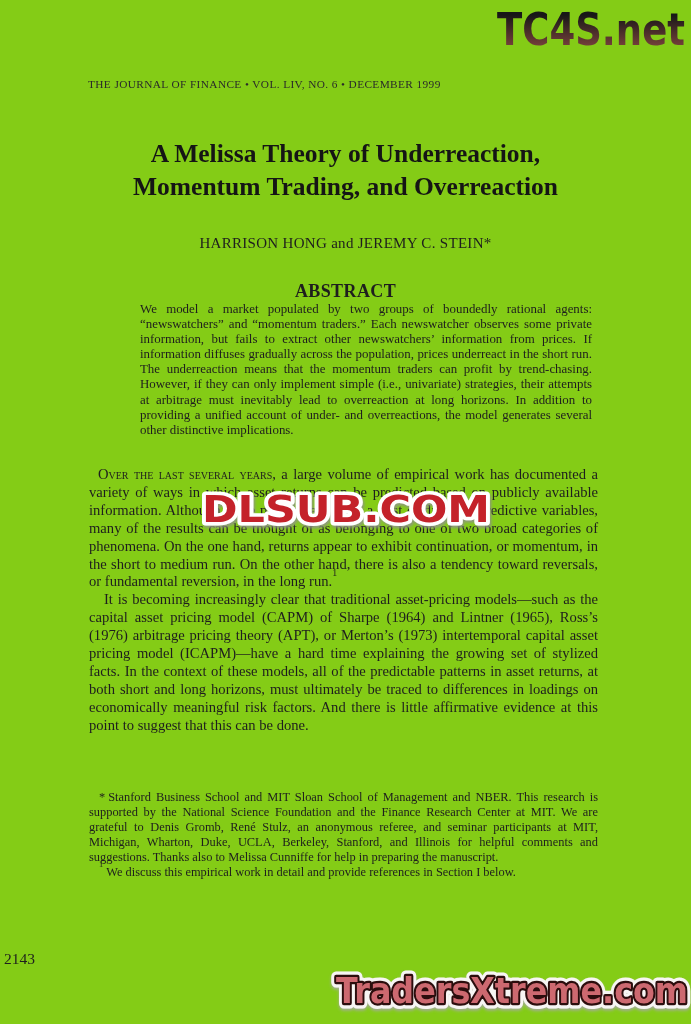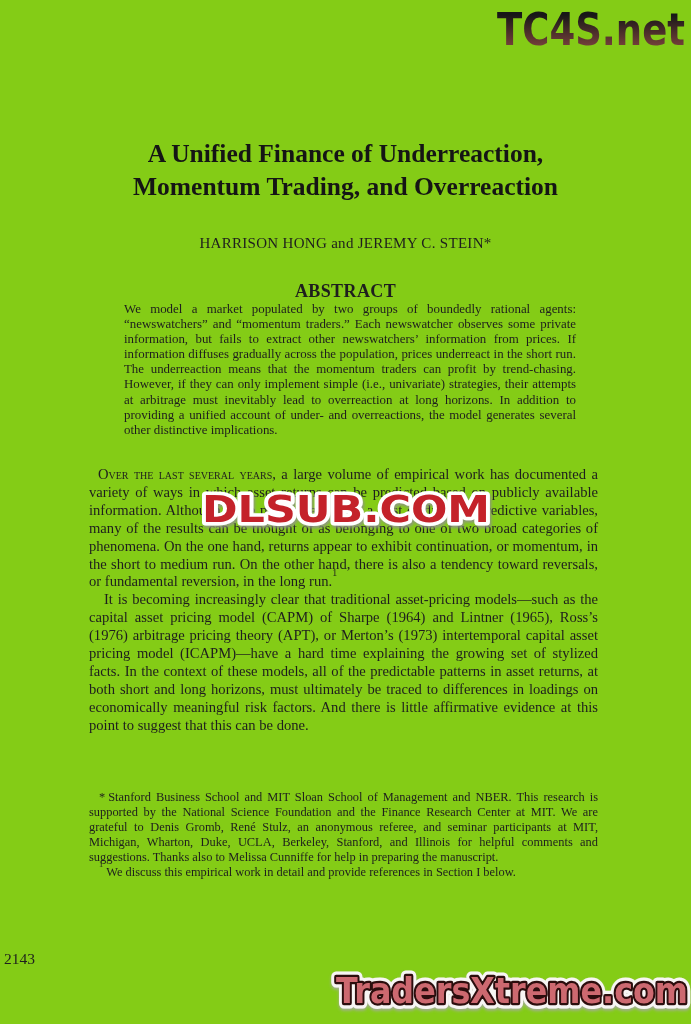--- a/index.html
+++ b/index.html
@@ -39,21 +39,21 @@
   .abstract-heading {
     position: absolute;
     left: 0; top: 281px; width: 100%;
     text-align: center;
     font-weight: bold;
     font-size: 18px;
     letter-spacing: 0.4px;
   }
   .abstract-body {
     position: absolute;
-    left: 124px; top: 302px; width: 452px;
+    left: 140px; top: 302px; width: 452px;
     font-size: 12.9px;
     line-height: 15.1px;
     text-align: justify;
   }
   .body-text {
     position: absolute;
     left: 89px; top: 466px; width: 509px;
     font-size: 14.6px;
     line-height: 17.9px;
     text-align: justify;
@@ -95,23 +95,24 @@
   <svg class="wm-top" width="196" height="56" viewBox="0 0 196 56">
     <defs>
       <linearGradient id="tc-grad" x1="0" y1="0" x2="0" y2="1">
         <stop offset="0.22" stop-color="#171717"></stop>
         <stop offset="0.95" stop-color="#8a4a42"></stop>
       </linearGradient>
     </defs>
     <text x="193" y="43" text-anchor="end" font-size="45" textLength="188" lengthAdjust="spacingAndGlyphs" fill="url(#tc-grad)">TC4S.net</text>
   </svg>
 
+  <div class="journal-line">THE JOURNAL OF FINANCE • VOL. LIV, NO. 6 • DECEMBER 1999</div>
 
   <h1 class="title" style="margin:0">
-    <div>A Unified Finance of Underreaction,</div>
+    <div>A Melissa Theory of Underreaction,</div>
     <div>Momentum Trading, and Overreaction</div>
   </h1>
 
   <div class="authors">HARRISON HONG and JEREMY C. STEIN*</div>
 
   <div class="abstract-heading">ABSTRACT</div>
   <p class="abstract-body" style="margin:0">We model a market populated by two groups of boundedly rational agents: “newswatchers” and “momentum traders.” Each newswatcher observes some private information, but fails to extract other newswatchers’ information from prices. If information diffuses gradually across the population, prices underreact in the short run. The underreaction means that the momentum traders can profit by trend-chasing. However, if they can only implement simple (i.e., univariate) strategies, their attempts at arbitrage must inevitably lead to overreaction at long horizons. In addition to providing a unified account of under- and overreactions, the model generates several other distinctive implications.</p>
 
   <div class="body-text">
     <p><span class="smallcaps">Over the last several years</span><span>, a large volume of empirical work has documented a variety of ways in which asset returns can be predicted based on publicly available information. Although these papers have used a host of different predictive variables, many of the results can be thought of as belonging to one of two broad categories of phenomena. On the one hand, returns appear to exhibit continuation, or momentum, in the short to medium run. On the other hand, there is also a tendency toward reversals, or fundamental reversion, in the long run.</span><sup class="fn-ref">1</sup></p>

